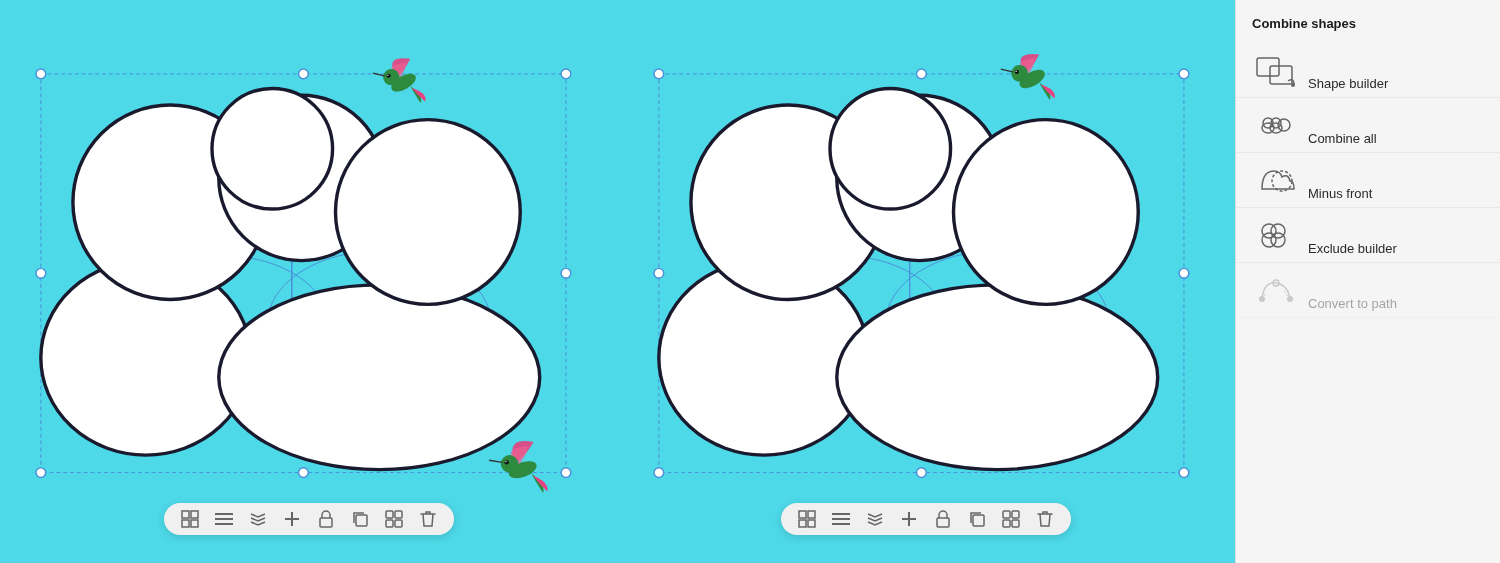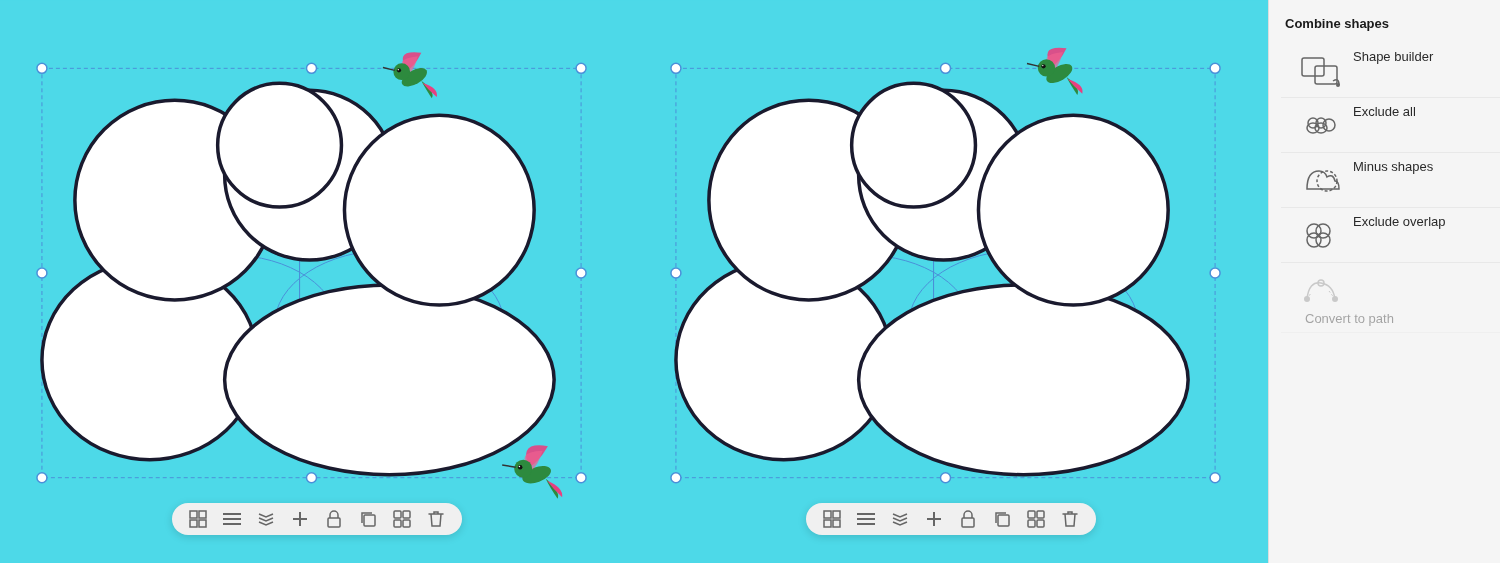--- a/index.html
+++ b/index.html
@@ -20,48 +20,46 @@
     }
 
     .canvas-panel {
       flex: 1;
       position: relative;
       overflow: hidden;
     }
 
     
     .sidebar {
-      width: 232px;
+      width: 265px;
       background: #f5f5f5;
       border-left: 1px solid #ddd;
       padding: 8px 0;
       flex-shrink: 0;
     }
 
     .sidebar-title {
       font-size: 13px;
       font-weight: 700;
       color: #1a1a1a;
       padding: 8px 16px 12px 16px;
     }
 
     .sidebar-item {
       display: flex;
-      align-items: flex-start;
+      align-items: flex-end;
       padding: 6px 16px;
       cursor: pointer;
       min-height: 54px;
       border-bottom: 1px solid #e8e8e8;
-      margin-left: 12px;
     }
 
     .sidebar-item.disabled {
       opacity: 0.4;
       cursor: default;
-      flex-direction: column;
     }
 
     .sidebar-item-icon {
       width: 48px;
       height: 42px;
       flex-shrink: 0;
       display: flex;
       align-items: center;
       justify-content: center;
     }
@@ -376,46 +374,46 @@
     <div class="sidebar-item-icon">
       <svg width="44" height="38" viewBox="0 0 44 38" fill="none">
 
         <ellipse cx="14" cy="22" rx="6" ry="5" fill="none" stroke="#666" stroke-width="1.5"></ellipse>
         <ellipse cx="22" cy="22" rx="6" ry="5" fill="none" stroke="#666" stroke-width="1.5"></ellipse>
         <circle cx="14" cy="17" r="5" fill="none" stroke="#666" stroke-width="1.5"></circle>
         <circle cx="22" cy="17" r="5" fill="none" stroke="#666" stroke-width="1.5"></circle>
         <circle cx="30" cy="19" r="6" fill="none" stroke="#666" stroke-width="1.5"></circle>
       </svg>
     </div>
-    <span class="sidebar-item-label">Exclude all</span>
+    <span class="sidebar-item-label">Combine all</span>
   </div>
 
   <div class="sidebar-item">
     <div class="sidebar-item-icon">
       <svg width="44" height="38" viewBox="0 0 44 38" fill="none">
 
         <path d="M8 28 Q8 10 20 10 Q26 10 28 16 Q34 12 36 20 Q40 20 40 28Z" fill="none" stroke="#666" stroke-width="1.5"></path>
 
         <circle cx="28" cy="20" r="10" fill="none" stroke="#666" stroke-width="1.5" stroke-dasharray="3,2"></circle>
       </svg>
     </div>
-    <span class="sidebar-item-label">Minus shapes</span>
+    <span class="sidebar-item-label">Minus front</span>
   </div>
 
 
   <div class="sidebar-item">
     <div class="sidebar-item-icon">
       <svg width="44" height="38" viewBox="0 0 44 38" fill="none">
         <circle cx="15" cy="15" r="7" fill="none" stroke="#666" stroke-width="1.5"></circle>
         <circle cx="24" cy="15" r="7" fill="none" stroke="#666" stroke-width="1.5"></circle>
         <circle cx="15" cy="24" r="7" fill="none" stroke="#666" stroke-width="1.5"></circle>
         <circle cx="24" cy="24" r="7" fill="none" stroke="#666" stroke-width="1.5"></circle>
       </svg>
     </div>
-    <span class="sidebar-item-label">Exclude overlap</span>
+    <span class="sidebar-item-label">Exclude builder</span>
   </div>
 
 
   <div class="sidebar-item disabled">
     <div class="sidebar-item-icon">
       <svg width="44" height="38" viewBox="0 0 44 38" fill="none">
         <path d="M8 28 Q10 10 22 12 Q34 14 36 28" stroke="#888" stroke-width="1.5" fill="none"></path>
         <circle cx="8" cy="28" r="3" fill="#888"></circle>
         <circle cx="22" cy="12" r="3" fill="none" stroke="#888" stroke-width="1.5"></circle>
         <circle cx="36" cy="28" r="3" fill="#888"></circle>

